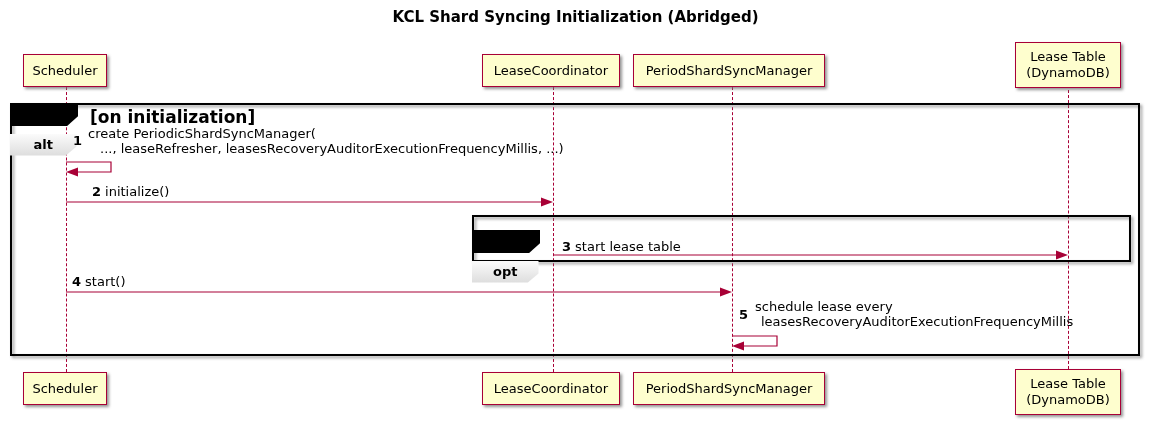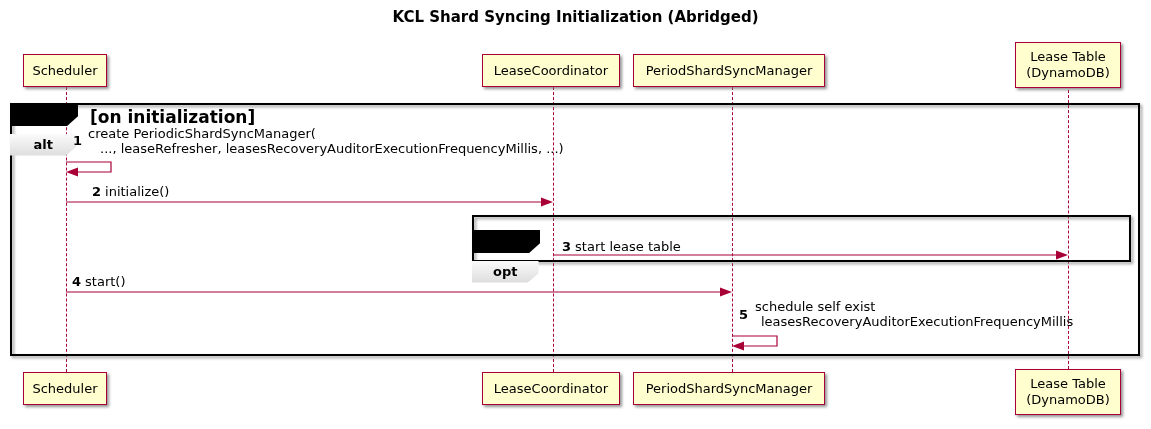--- a/index.html
+++ b/index.html
@@ -86,21 +86,21 @@
   <div class="msg" style="left:562px;top:239px;">
     <span class="seq">3</span><span>start lease table</span>
   </div>
 
   <div class="msg" style="left:72px;top:274px;">
     <span class="seq">4</span><span>start()</span>
   </div>
 
   <div class="seq-abs" style="left:739px;top:307px;">5</div>
   <div class="msg" style="left:755px;top:299px;">
-    <div>schedule self exist</div>
+    <div>schedule lease every</div>
     <div style="padding-left:6px;">leasesRecoveryAuditorExecutionFrequencyMillis</div>
   </div>
 
   <svg class="arrows" width="1151" height="429">
 
     <path d="M66,162 H111 V172 H78" stroke="#A80036" stroke-width="1.2" fill="none"></path>
     <polygon points="66,172 78,167.5 78,176.5" fill="#A80036"></polygon>
 
     <line x1="66" y1="202" x2="543" y2="202" stroke="#A80036" stroke-width="1.2"></line>
     <polygon points="553,202 541,197.5 541,206.5" fill="#A80036"></polygon>

